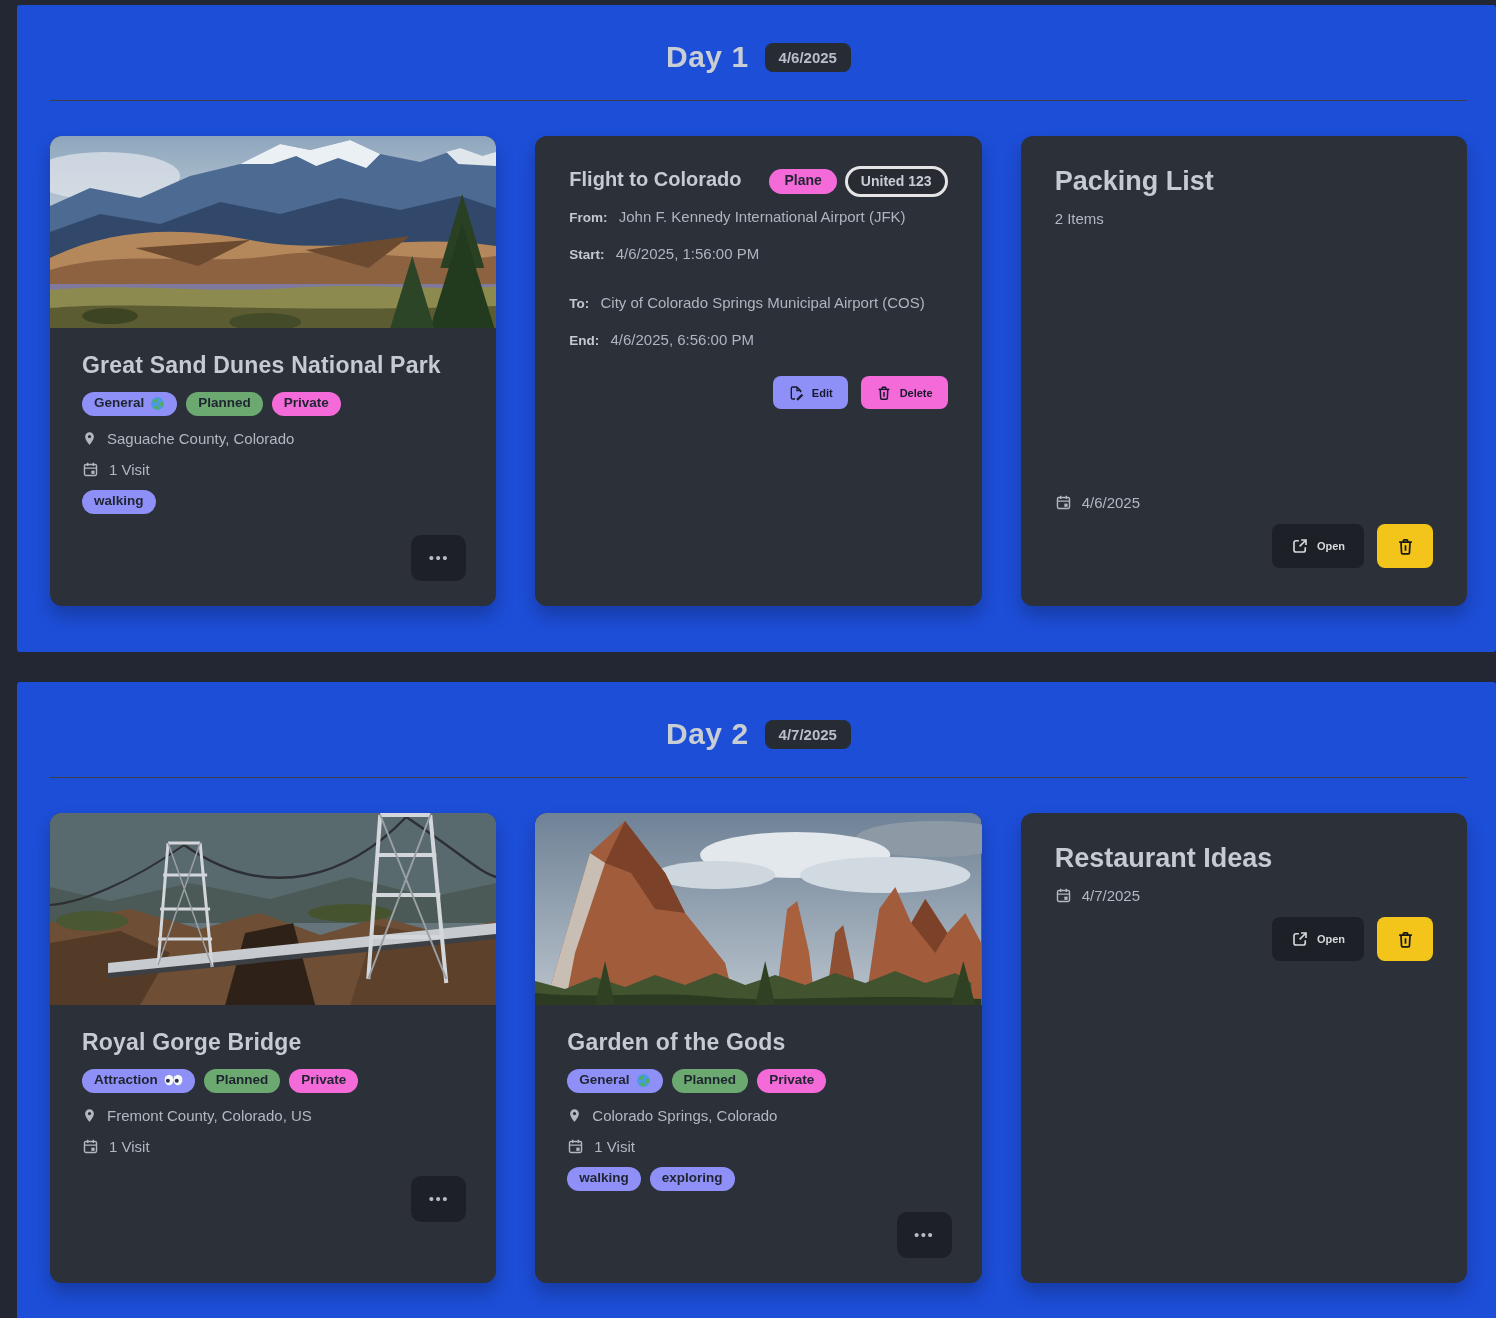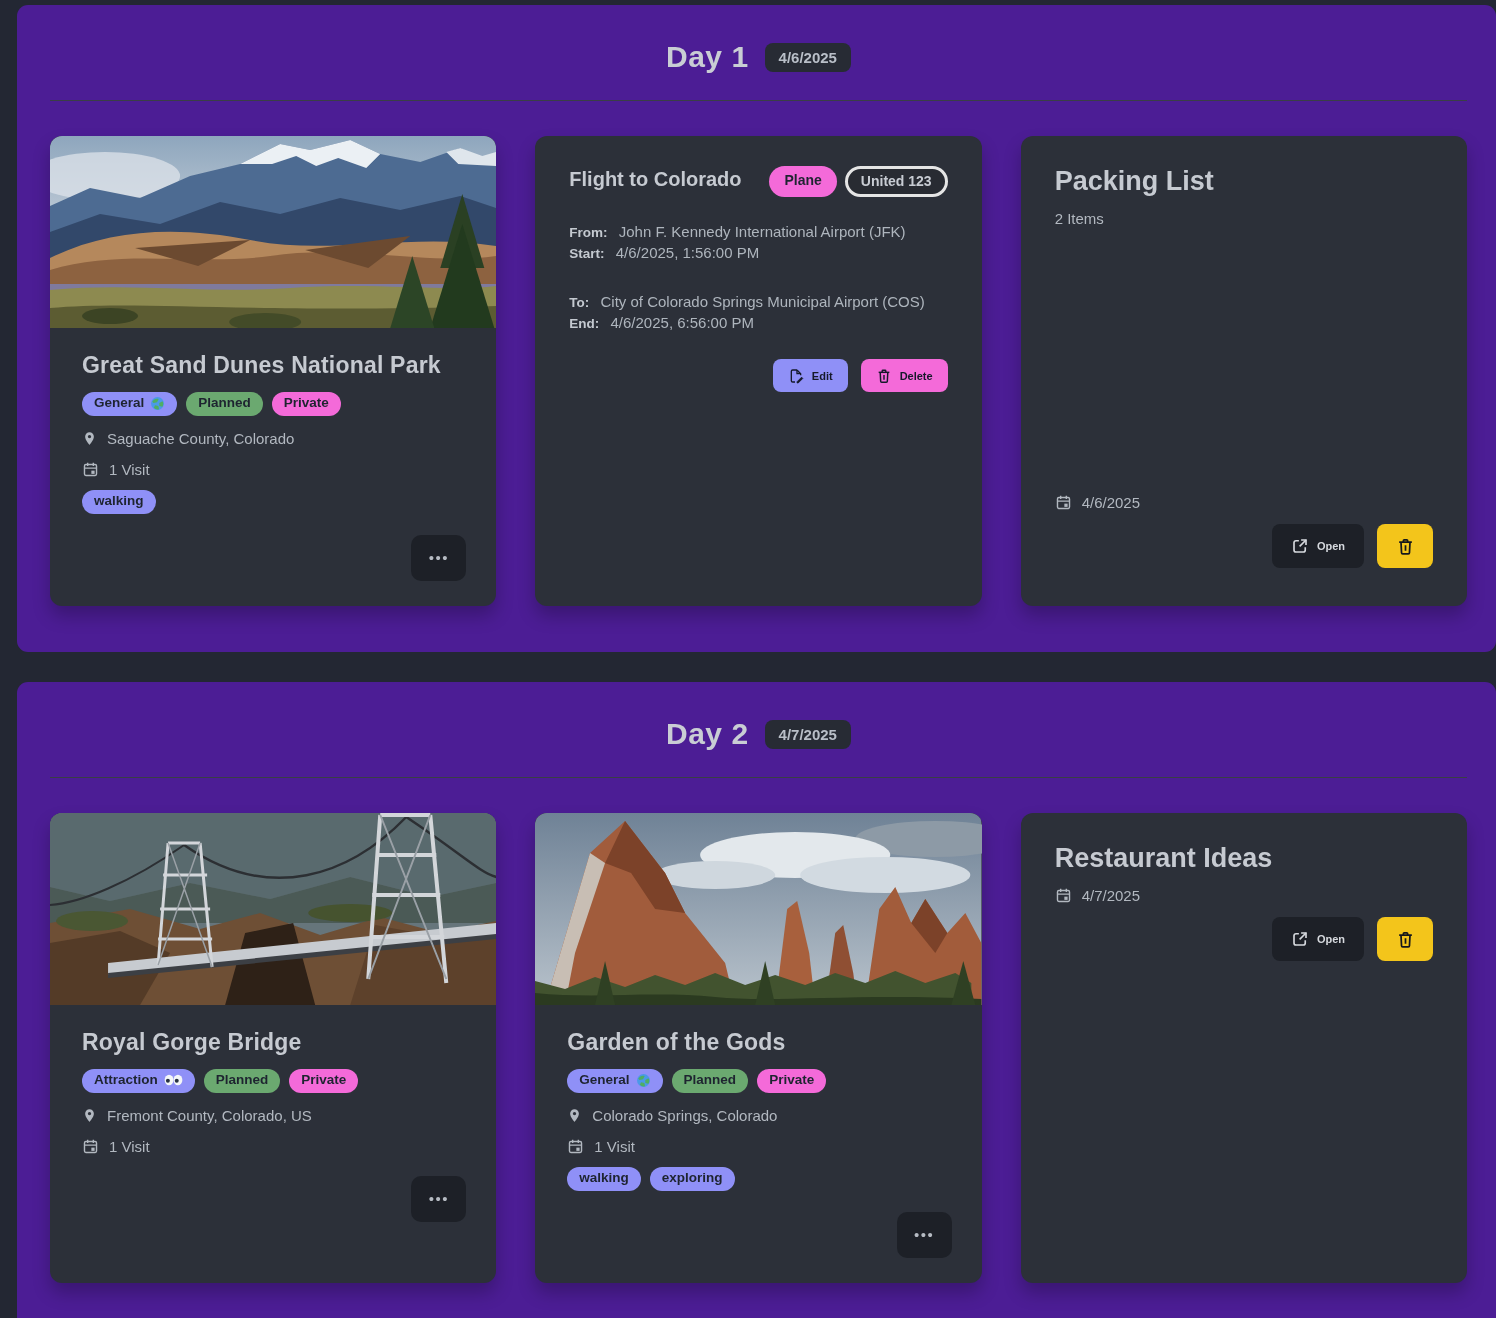--- a/index.html
+++ b/index.html
@@ -3,24 +3,24 @@
 <meta charset="utf-8">
 <style>
   * { box-sizing: border-box; }
   html { background:#232733; }
   body {
     width: 1496px; height: 1318px; margin: 0; overflow: hidden;
     background: #232733;
     font-family: "Liberation Sans", sans-serif;
   }
   .day-section {
-    background: #4c1d95;
+    background: #1d4ed8;
     margin: 5px 0 30px 17px;
     padding: 35px 29px 46px 33px;
-    border-radius: 11px;
+    border-radius: 3px;
   }
   .day-header { display:flex; justify-content:center; align-items:center; gap:16px; }
   .day-title { font-size:30px; font-weight:700; color:#c9cdd4; margin:0; letter-spacing:.5px; }
   .day-date {
     background:#272b34; color:#b9bfc8; font-size:15px; font-weight:700;
     padding:6px 14px; border-radius:8px;
   }
   .divider { border:none; border-top:1px solid #3a3e46; margin:26px 0 0; }
   .cards { display:grid; grid-template-columns:repeat(3,1fr); gap:39px; margin-top:35px; height:470px; }
   .card {
@@ -52,27 +52,27 @@
     border:none; border-radius:10px; background:#1d2027; color:#b6bbc3;
     font-size:15px; letter-spacing:1.5px; cursor:pointer;
     display:flex; align-items:center; justify-content:center;
     font-family:inherit;
   }
 
   
   .flight-body { padding:30px 34px 28px; }
   .flight-head { display:flex; justify-content:space-between; align-items:flex-start; gap:10px; }
   .flight-title { font-size:20px; font-weight:700; color:#c6cad1; margin:2px 0 0; }
-  .head-badges { display:flex; gap:8px; }
+  .head-badges { display:flex; gap:8px; align-items:center; }
   .pill.mode { font-size:14px; padding:3px 15px 5px; }
   .chip-dark {
     background:#282b32; border:3px solid #e5e5e5; color:#c8ccd3;
     font-size:14px; font-weight:600; padding:3px 13px 4px; border-radius:999px; line-height:1.3;
   }
-  .info-row { margin-top:4px; font-size:15px; color:#aeb5bd; }
+  .info-row { margin-top:20px; font-size:15px; color:#aeb5bd; }
   .info-row .lbl { font-size:13.5px; font-weight:700; color:#c4c9d0; margin-right:7px; }
   .info-row.group-gap { margin-top:32px; }
   .actions { display:flex; justify-content:flex-end; gap:13px; margin-top:28px; }
   .btn {
     display:inline-flex; align-items:center; justify-content:center; gap:8px;
     border:none; border-radius:8px; font-size:11px; font-weight:700;
     cursor:pointer; font-family:inherit;
   }
   .btn-edit   { background:#8f90f7; color:#15192a; padding:7px 15px; height:33px; }
   .btn-delete { background:#f46ad9; color:#15192a; padding:7px 15px; height:33px; }
@@ -197,21 +197,21 @@
 
     <article class="card">
       <div class="card-body flight-body">
         <div class="flight-head">
           <h2 class="flight-title">Flight to Colorado</h2>
           <div class="head-badges">
             <span class="pill pink mode">Plane</span>
             <span class="chip-dark">United 123</span>
           </div>
         </div>
-        <div class="info-row" style="margin-top:26px">
+        <div class="info-row" style="margin-top:11px">
           <span class="lbl">From:</span>
           <span>John F. Kennedy International Airport (JFK)</span>
         </div>
         <div class="info-row">
           <span class="lbl">Start:</span>
           <span>4/6/2025, 1:56:00 PM</span>
         </div>
         <div class="info-row group-gap">
           <span class="lbl">To:</span>
           <span>City of Colorado Springs Municipal Airport (COS)</span>

